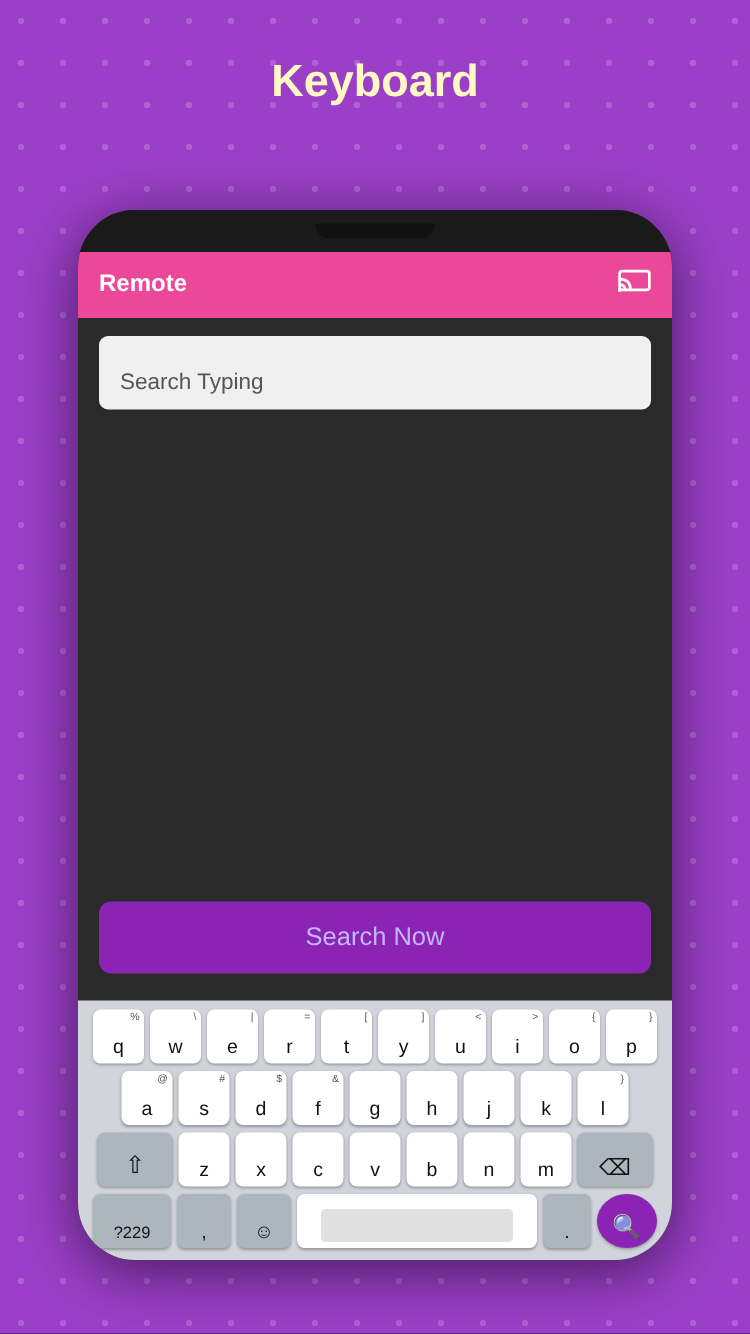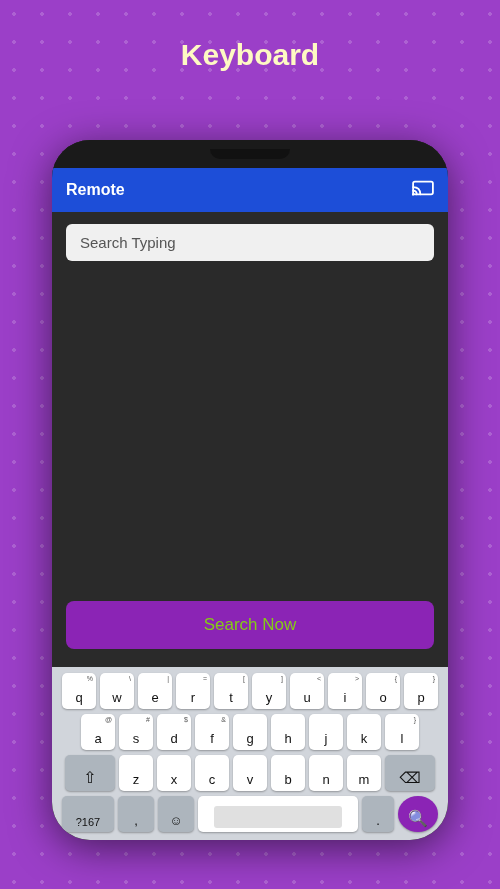--- a/index.html
+++ b/index.html
@@ -64,21 +64,21 @@
     }
     .phone-notch {
       width: 80px;
       height: 10px;
       background: #111;
       border-radius: 0 0 12px 12px;
     }
 
     
     .app-bar {
-      background: #1d4ed8;
+      background: #ec4899;
       height: 44px;
       display: flex;
       align-items: center;
       justify-content: space-between;
       padding: 0 14px;
     }
     .app-bar-title {
       color: #fff;
       font-size: 16px;
       font-weight: 600;
@@ -93,30 +93,31 @@
       width: 100%;
       background: #f0f0f0;
       border-radius: 6px;
       padding: 10px 14px;
       display: flex;
       align-items: center;
     }
     .search-input-text {
       color: #555;
       font-size: 15px;
+      margin-top: 12px;
     }
 
     
     .search-now-btn {
       background: #8b24b5;
       border: none;
       border-radius: 8px;
       width: 100%;
       padding: 14px;
-      color: #84cc16;
+      color: #c4b5fd;
       font-size: 17px;
       font-weight: 500;
       cursor: pointer;
       margin: 8px 0;
     }
 
     
     .phone-inner {
       display: flex;
       flex-direction: column;
@@ -355,21 +356,21 @@
             <span class="key-super"> </span>
             <span class="key-main">m</span>
           </div>
         <div class="kb-key kb-key-dark kb-key-wide">
             <span class="key-main" style="font-size:15px;">⌫</span>
           </div>
       </div>
 
       <div class="kb-row kb-bottom-row">
         <div class="kb-key kb-key-dark" style="min-width:44px;max-width:52px;flex:1.6;">
-            <span class="key-main" style="font-size:11px;">?167</span>
+            <span class="key-main" style="font-size:11px;">?229</span>
           </div>
         <div class="kb-key kb-key-dark" style="min-width:32px;max-width:36px;flex:1;">
             <span class="key-main">,</span>
           </div>
         <div class="kb-key kb-key-dark" style="min-width:32px;max-width:36px;flex:1;">
             <span class="key-main">☺</span>
           </div>
         <div class="kb-key kb-key-space">
             <span class="key-main" style="background:#e0e0e0;width:80%;height:22px;border-radius:3px;display:block;"></span>
           </div>

